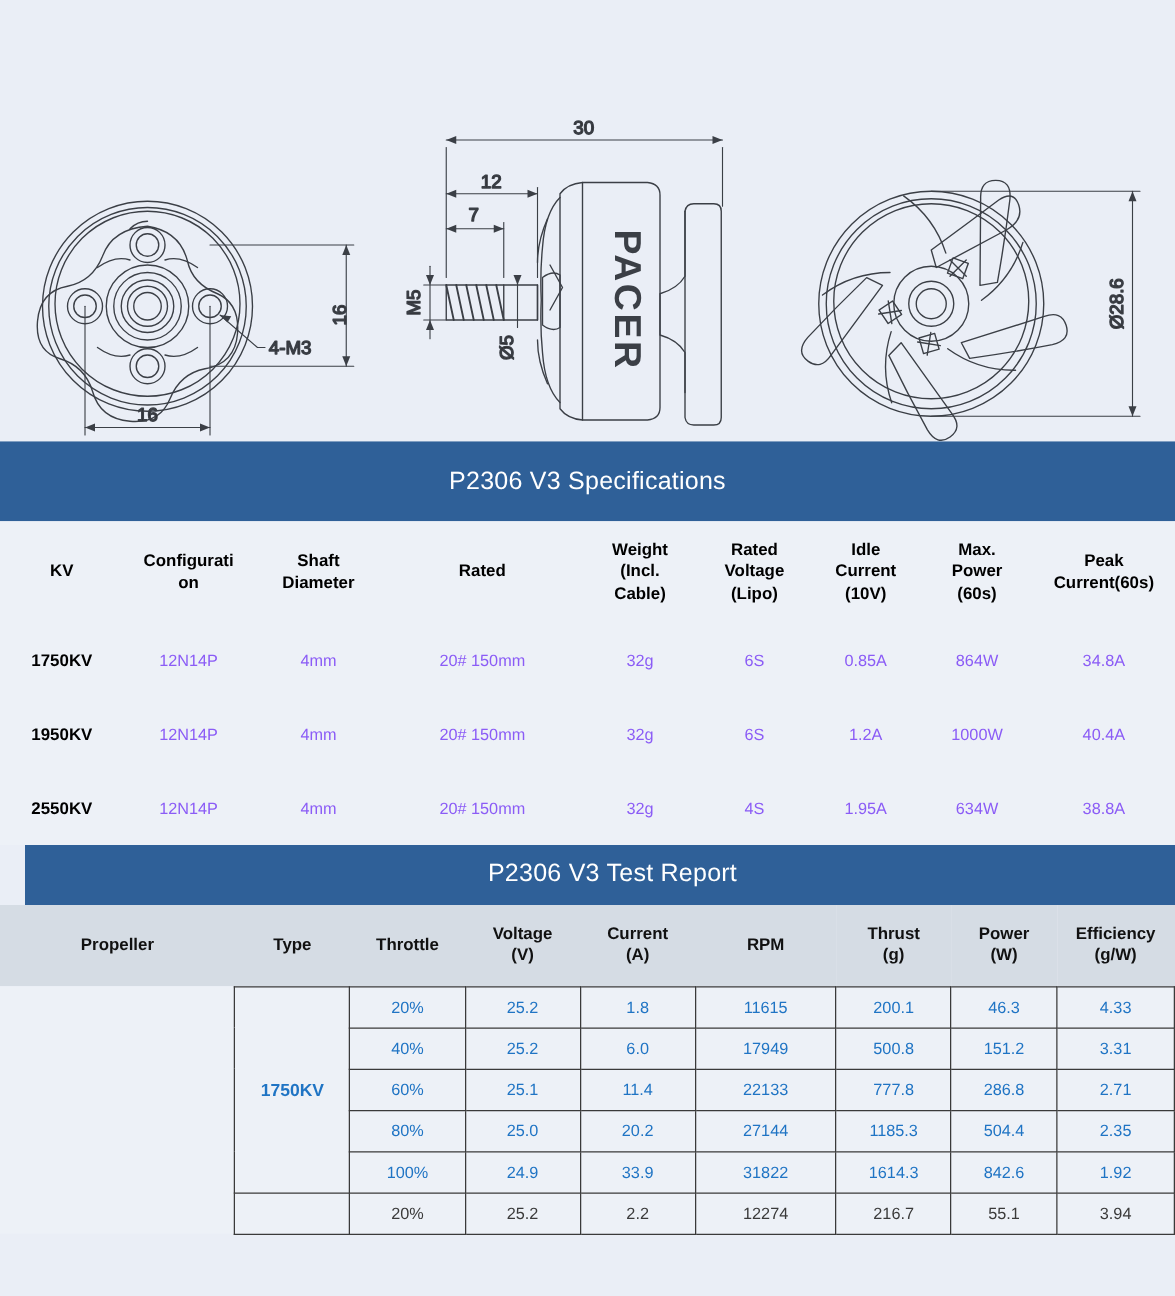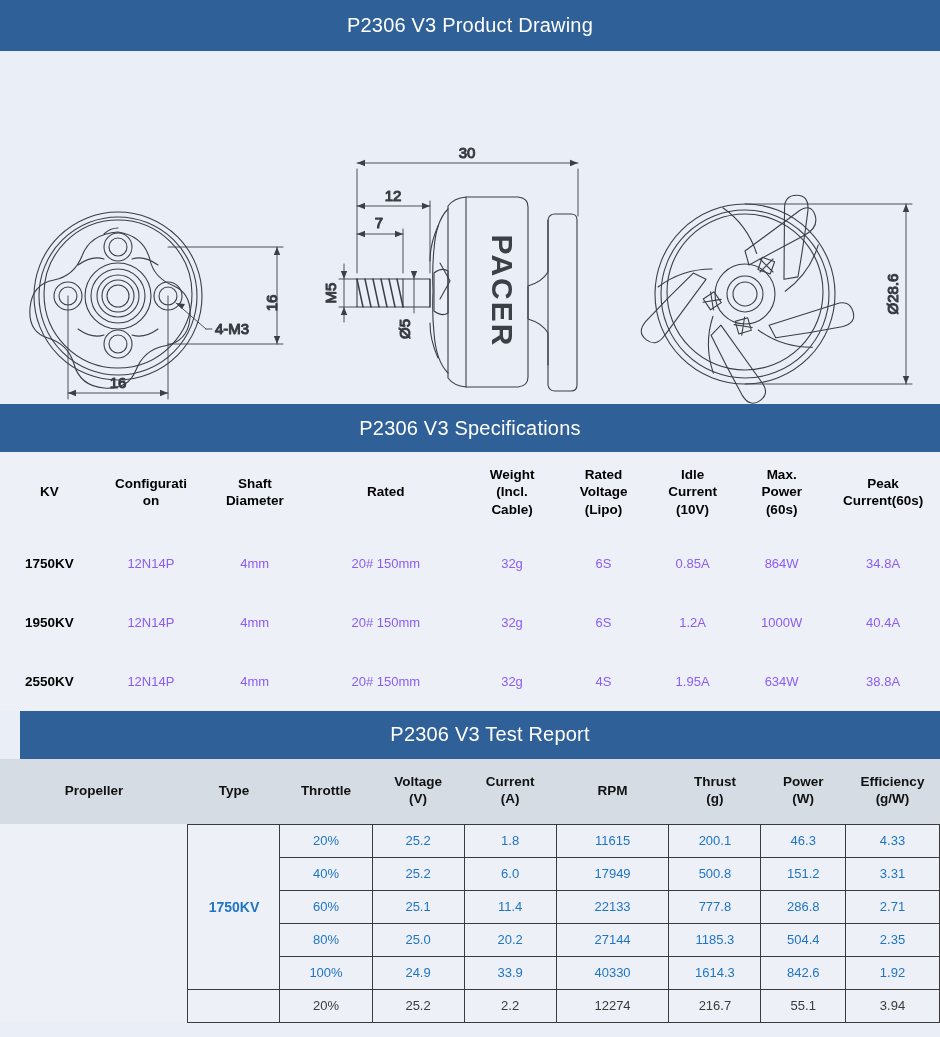--- a/index.html
+++ b/index.html
@@ -20,21 +20,21 @@
     color: #ffffff;
     text-align: center;
     font-size: 20px;
     font-weight: 400;
     letter-spacing: .2px;
     display: flex;
     align-items: center;
     justify-content: center;
   }
   .banner-drawing { height: 51px; }
-  .banner-specs   { height: 48px; }
+  .banner-specs   { height: 64px; }
   .banner-test    { height: 48px; margin-left: 20px; }
 
   
   .drawing-area {
     height: 353px;
     background: #eaeef6;
     position: relative;
   }
   .drawing-area svg { display: block; }
   .dwg-label { font-family: "Liberation Sans", sans-serif; font-size: 15px; fill: #231f20; }
@@ -92,23 +92,20 @@
     font-size: 14px;
     color: #1f74c4;
   }
   table.test tbody tr.dark td { color: #3a3a3a; }
 </style>
 </head>
 <body>
 
 <div class="page">
 
-  <div class="banner banner-drawing">
-    <span>P2306 V3 Product Drawing</span>
-  </div>
 
   <div class="drawing-area">
     <svg width="940" height="353" viewBox="0 0 940 353">
       <g stroke="#3b3f46" fill="none" stroke-width="1.1" stroke-linejoin="round" stroke-linecap="round">
 
         <g>
           <circle cx="118" cy="245" r="84"></circle>
           <circle cx="118" cy="245" r="79"></circle>
           <circle cx="118" cy="243" r="74"></circle>
 
@@ -454,21 +451,21 @@
         <td>20.2</td>
         <td>27144</td>
         <td>1185.3</td>
         <td>504.4</td>
         <td>2.35</td>
       </tr>
       <tr>
         <td>100%</td>
         <td>24.9</td>
         <td>33.9</td>
-        <td>40330</td>
+        <td>31822</td>
         <td>1614.3</td>
         <td>842.6</td>
         <td>1.92</td>
       </tr>
 
       <tr class="dark">
         <td class="prop-cell"></td>
         <td class="type-cell"></td>
         <td>20%</td>
         <td>25.2</td>

